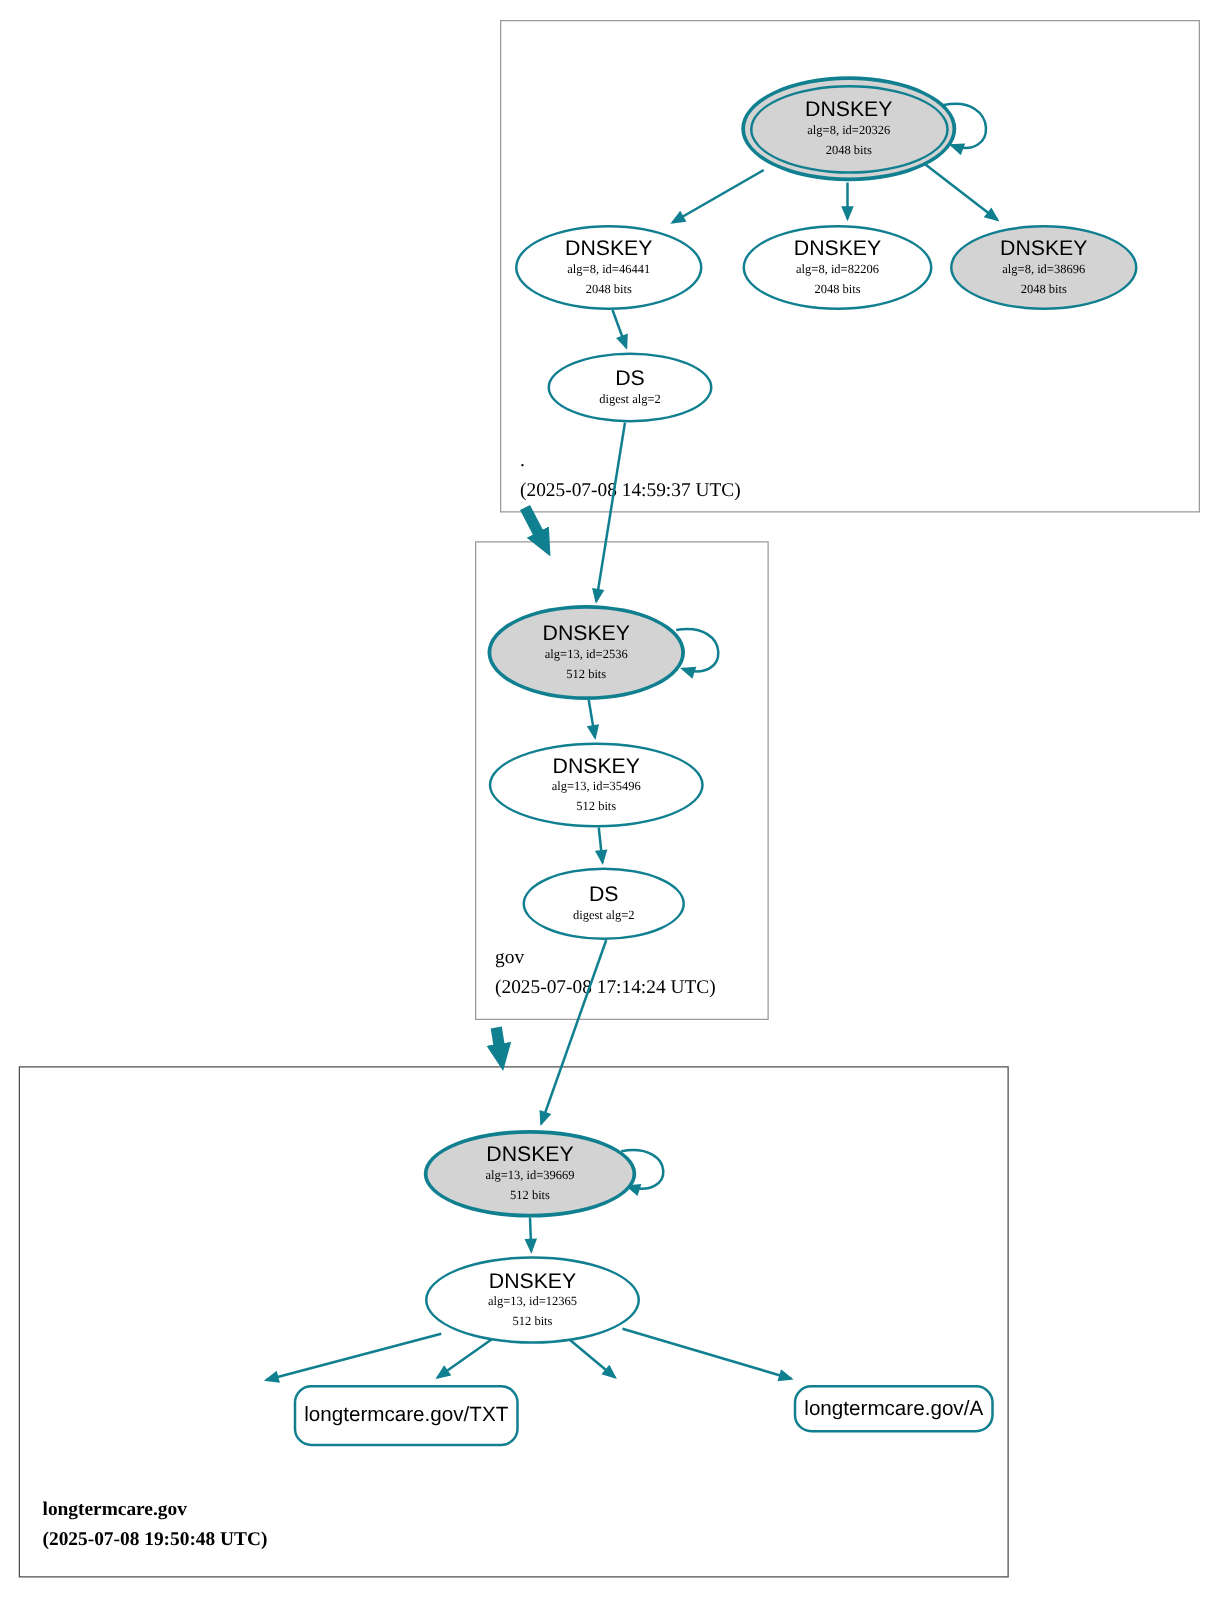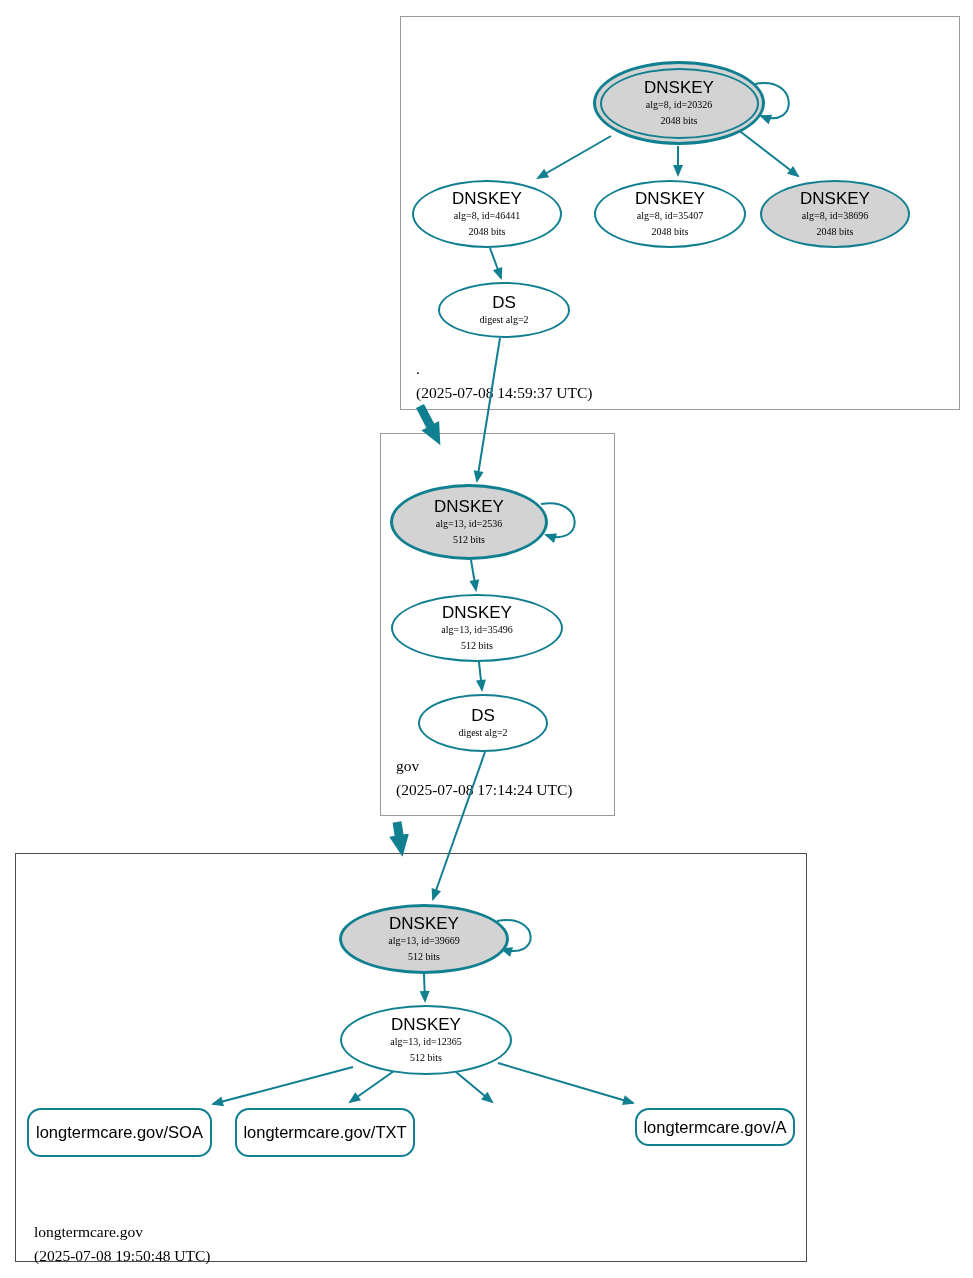--- a/index.html
+++ b/index.html
@@ -48,21 +48,21 @@
   </div>
 
   <div class="zone" style="left:380px;top:433px;width:205px;height:381px;padding-left:28px;">
     <div class="zone-label" style="left:15px;top:320px;">
       <div>gov</div>
       <div>(2025-07-08 17:14:24 UTC)</div>
     </div>
   </div>
 
   <div class="zone dark" style="left:15px;top:853px;width:790px;height:407px;">
-    <div class="zone-label" style="left:18px;top:366px;">
+    <div class="zone-label" style="left:18px;top:342px;font-weight:bold;">
       <div>longtermcare.gov</div>
       <div>(2025-07-08 19:50:48 UTC)</div>
     </div>
   </div>
 
   <svg class="edges" width="973" height="1278">
     <defs>
       <marker id="arrow" markerUnits="userSpaceOnUse" markerWidth="14" markerHeight="12" refX="11" refY="6" orient="auto">
         <path d="M1,1 L13,6 L1,11 z" style="fill:var(--teal);stroke:none;"></path>
       </marker>
@@ -102,21 +102,21 @@
     </div>
 
     <div class="ellipse" style="left:412px;top:180px;width:150px;height:68px;">
       <div class="node-title">DNSKEY</div>
       <div class="node-sub">alg=8, id=46441</div>
       <div class="node-sub">2048 bits</div>
     </div>
 
     <div class="ellipse" style="left:594px;top:180px;width:152px;height:68px;">
       <div class="node-title">DNSKEY</div>
-      <div class="node-sub">alg=8, id=35407</div>
+      <div class="node-sub">alg=8, id=82206</div>
       <div class="node-sub">2048 bits</div>
     </div>
 
     <div class="ellipse gray" style="left:760px;top:180px;width:150px;height:68px;">
       <div class="node-title">DNSKEY</div>
       <div class="node-sub">alg=8, id=38696</div>
       <div class="node-sub">2048 bits</div>
     </div>
 
     <div class="ellipse" style="left:438px;top:282px;width:132px;height:56px;">
@@ -146,23 +146,20 @@
       <div class="node-sub">alg=13, id=39669</div>
       <div class="node-sub">512 bits</div>
     </div>
 
     <div class="ellipse" style="left:340px;top:1005px;width:172px;height:70px;">
       <div class="node-title">DNSKEY</div>
       <div class="node-sub">alg=13, id=12365</div>
       <div class="node-sub">512 bits</div>
     </div>
 
-    <div class="rrset" style="left:27px;top:1108px;width:185px;height:49px;">
-      <span>longtermcare.gov/SOA</span>
-    </div>
     <div class="rrset" style="left:235px;top:1108px;width:180px;height:49px;">
       <span>longtermcare.gov/TXT</span>
     </div>
     <div class="rrset" style="left:635px;top:1108px;width:160px;height:38px;">
       <span>longtermcare.gov/A</span>
     </div>
 
   </div>
 </div>
 

